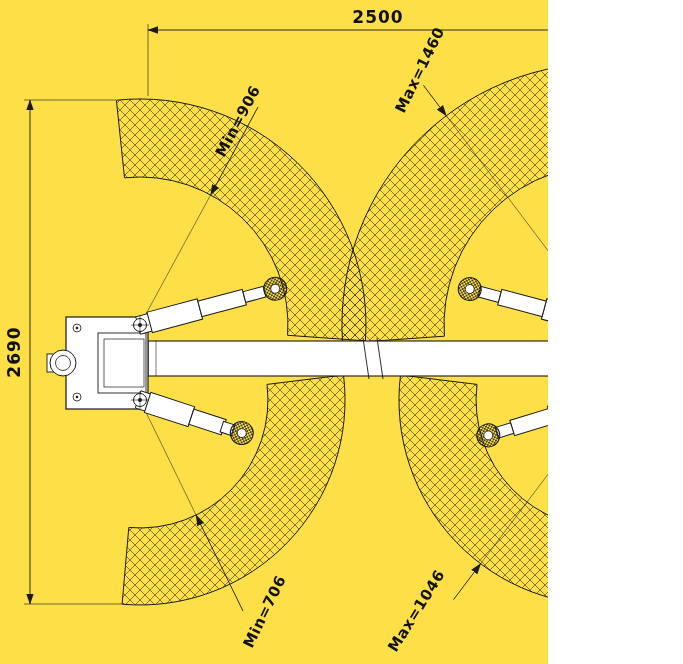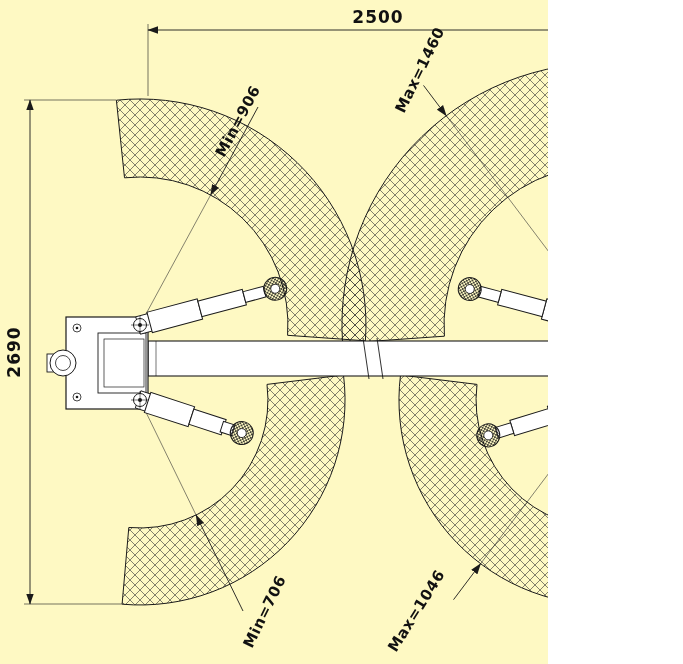--- a/index.html
+++ b/index.html
@@ -1,16 +1,16 @@
 <!DOCTYPE html>
 <html><head>
 <meta charset="utf-8">
 <style>
   html,body{margin:0;padding:0;background:#ffffff;}
-  .stage{width:548px;height:664px;position:relative;background:#fef9c3;overflow:hidden;}
+  .stage{width:548px;height:664px;position:relative;background:#fde047;overflow:hidden;}
   svg{display:block;}
   .dim-text{font-family:"DejaVu Sans",sans-serif;font-weight:700;font-size:17px;fill:#111;letter-spacing:1px;}
   .arc-text{font-family:"DejaVu Sans",sans-serif;font-weight:700;font-size:15px;fill:#111;letter-spacing:0.5px;}
   .outline{fill:#ffffff;stroke:#1a1a1a;}
   .thin{stroke:#1a1a1a;stroke-width:0.6;fill:none;}
 </style>
 </head>
 <body>
 
 <div class="stage">

